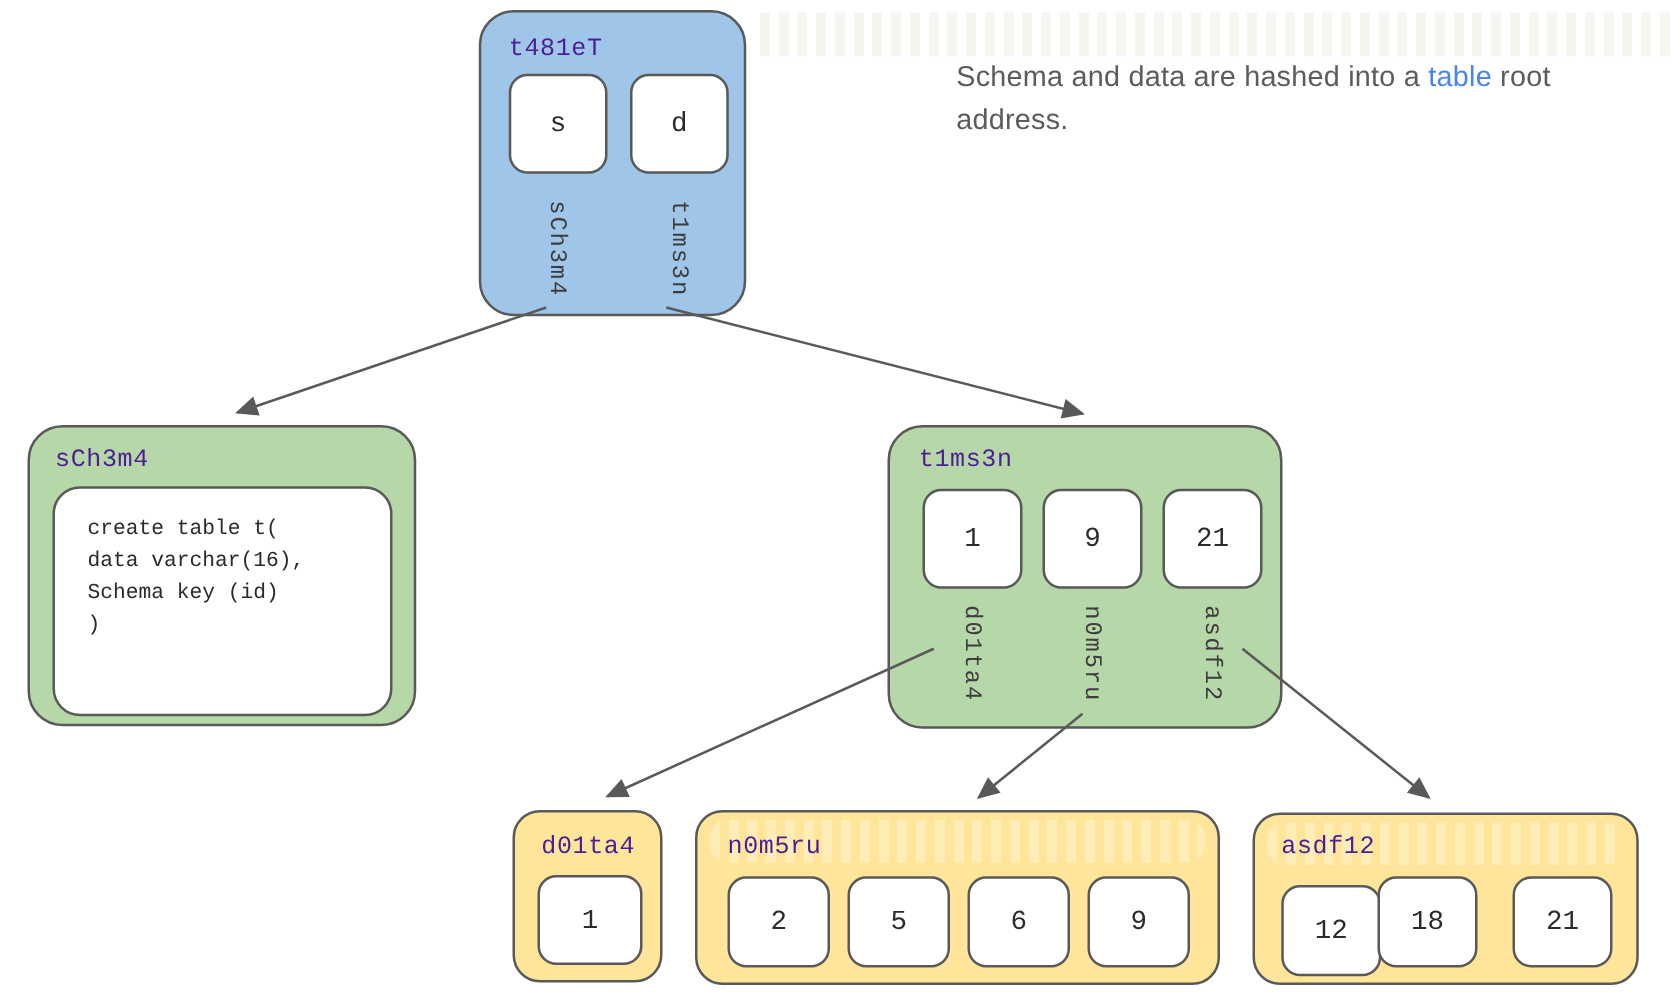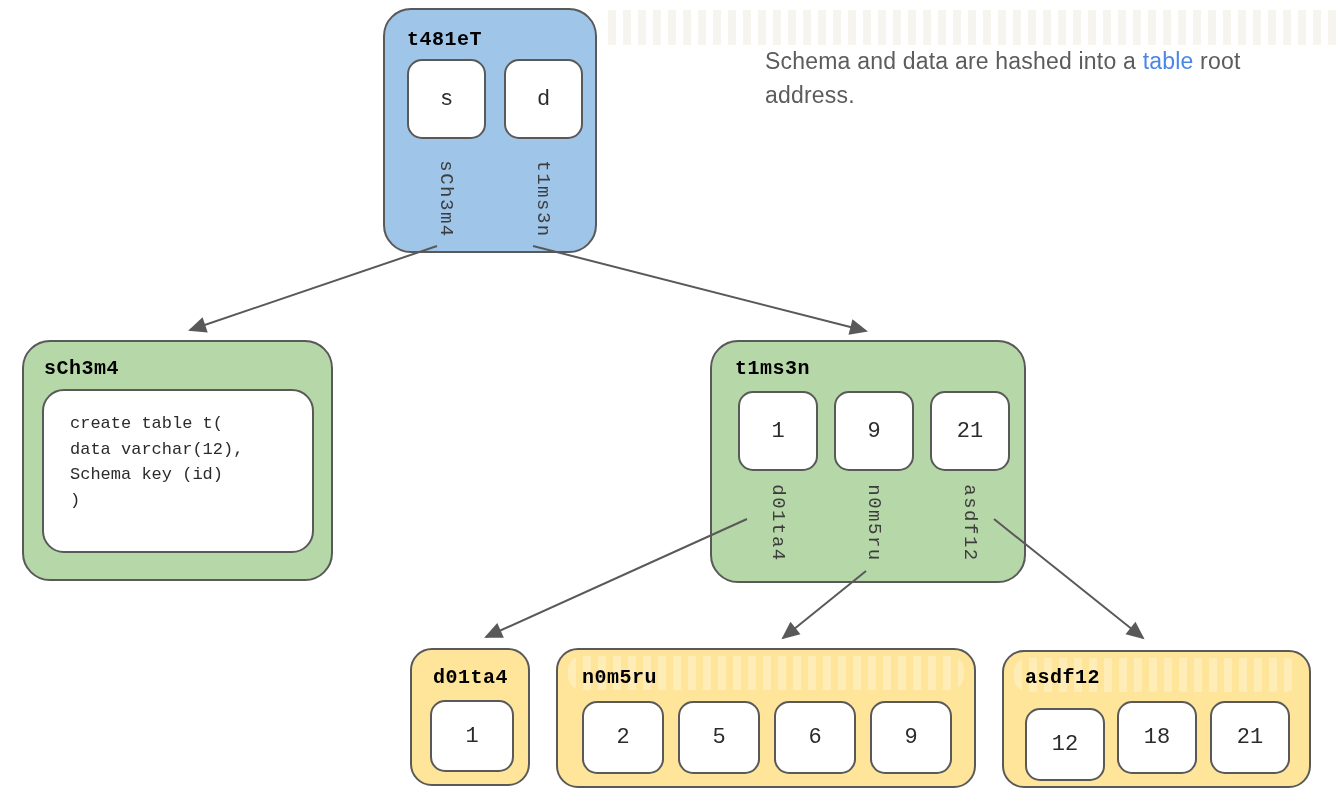--- a/index.html
+++ b/index.html
@@ -39,22 +39,22 @@
   .node {
     position: absolute;
     border: 2.5px solid #595959;
     box-sizing: border-box;
   }
   .node.big { border-radius: 28px; }
   .node.leaf { border-radius: 22px; }
   .node-title {
     position: absolute;
     font-size: 20px;
-    font-weight: bold;
-    color: #000000;
+    font-weight: normal;
+    color: #4c1d95;
     letter-spacing: 0.5px;
     white-space: nowrap;
   }
   .cell {
     position: absolute;
     background: #ffffff;
     border: 2px solid #595959;
     border-radius: 15px;
     box-sizing: border-box;
     display: flex;
@@ -75,21 +75,21 @@
     color: #3d3d3d;
     white-space: nowrap;
   }
   .fill-blue   { background: #9fc5e8; }
   .fill-green  { background: #b6d7a8; }
   .fill-yellow { background: #ffe599; }
 
   .code-box {
     position: absolute;
     left: 18px; top: 47px;
-    width: 272px; height: 164px;
+    width: 272px; height: 184px;
     background: #ffffff;
     border: 2.5px solid #595959;
     border-radius: 22px;
     box-sizing: border-box;
     padding: 20px 0 0 26px;
   }
   .code-line {
     font-size: 17px;
     line-height: 25.5px;
     color: #2b2b2b;
@@ -141,21 +141,21 @@
     <div class="cell" style="left:22px; top:49px; width:79px; height:80px;">s</div>
     <div class="cell" style="left:119px; top:49px; width:79px; height:80px;">d</div>
     <div class="vlabel" style="left:13px; top:178px;">sCh3m4</div>
     <div class="vlabel" style="left:110px; top:178px;">t1ms3n</div>
   </div>
 
   <div class="node big fill-green" style="left:22px; top:340px; width:311px; height:241px;">
     <div class="node-title" style="left:20px; top:15px;">sCh3m4</div>
     <div class="code-box">
       <div class="code-line">create table t(</div>
-      <div class="code-line">data varchar(12),</div>
+      <div class="code-line">data varchar(16),</div>
       <div class="code-line">Schema key (id)</div>
       <div class="code-line">)</div>
     </div>
   </div>
 
   <div class="node big fill-green" style="left:710px; top:340px; width:316px; height:243px;">
     <div class="node-title" style="left:23px; top:15px;">t1ms3n</div>
     <div class="cell" style="left:26px; top:49px; width:80px; height:80px;">1</div>
     <div class="cell" style="left:122px; top:49px; width:80px; height:80px;">9</div>
     <div class="cell" style="left:218px; top:49px; width:80px; height:80px;">21</div>
@@ -175,17 +175,17 @@
     <div class="cell" style="left:24px; top:51px; width:82px; height:73px;">2</div>
     <div class="cell" style="left:120px; top:51px; width:82px; height:73px;">5</div>
     <div class="cell" style="left:216px; top:51px; width:82px; height:73px;">6</div>
     <div class="cell" style="left:312px; top:51px; width:82px; height:73px;">9</div>
   </div>
 
   <div class="node leaf fill-yellow" style="left:1002px; top:650px; width:309px; height:138px;">
     <div class="leaf-stripes"></div>
     <div class="node-title" style="left:21px; top:14px;">asdf12</div>
     <div class="cell" style="left:21px; top:56px; width:80px; height:73px;">12</div>
-    <div class="cell" style="left:113px; top:49px; width:80px; height:73px;">18</div>
+    <div class="cell" style="left:98px; top:49px; width:80px; height:73px;">18</div>
     <div class="cell" style="left:206px; top:49px; width:80px; height:73px;">21</div>
   </div>
 
 </div>
 
 </body></html>

